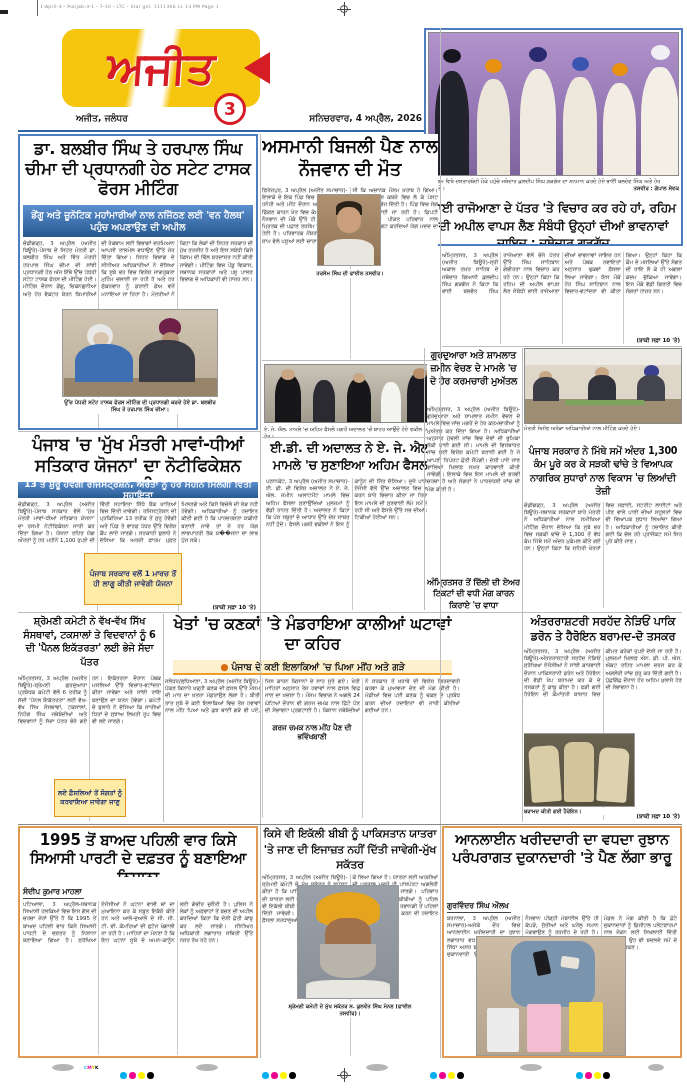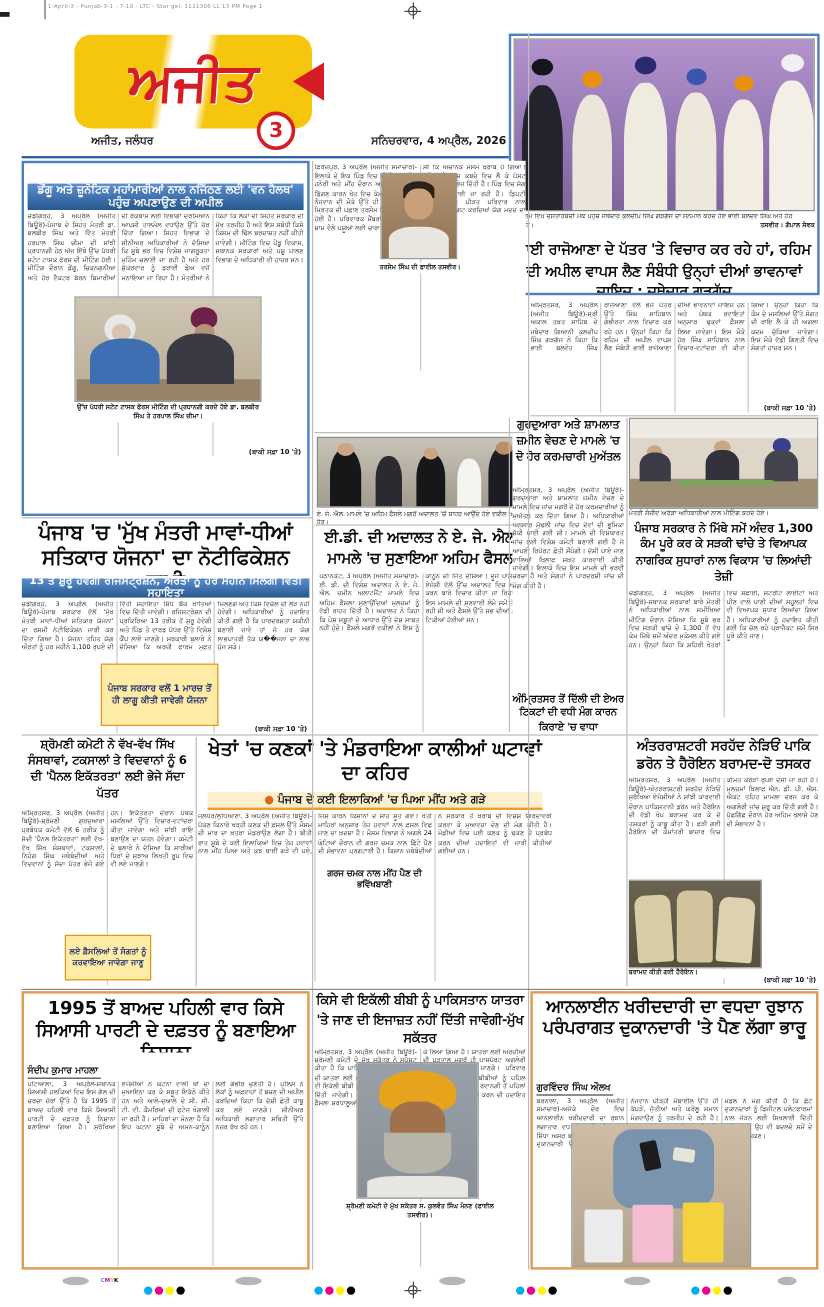--- a/index.html
+++ b/index.html
@@ -86,38 +86,40 @@
   </div>
   <div class="hl" style="font-size:12.2px;line-height:1.45;margin-top:2px">ਭਾਈ ਰਾਜੋਆਣਾ ਦੇ ਪੱਤਰ 'ਤੇ ਵਿਚਾਰ ਕਰ ਰਹੇ ਹਾਂ, ਰਹਿਮ ਦੀ ਅਪੀਲ ਵਾਪਸ ਲੈਣ ਸੰਬੰਧੀ ਉਨ੍ਹਾਂ ਦੀਆਂ ਭਾਵਨਾਵਾਂ ਜਾਇਜ਼ : ਜਥੇਦਾਰ ਗੜਗੱਜ</div>
 </div>
 
 <div class="abs" style="left:442px;top:252px;width:240px;height:92px">
   <div class="body-t cols4">ਅੰਮ੍ਰਿਤਸਰ, 3 ਅਪ੍ਰੈਲ (ਅਜੀਤ ਬਿਊਰੋ)-ਸ੍ਰੀ ਅਕਾਲ ਤਖ਼ਤ ਸਾਹਿਬ ਦੇ ਜਥੇਦਾਰ ਗਿਆਨੀ ਕੁਲਦੀਪ ਸਿੰਘ ਗੜਗੱਜ ਨੇ ਕਿਹਾ ਕਿ ਭਾਈ ਬਲਵੰਤ ਸਿੰਘ ਰਾਜੋਆਣਾ ਵੱਲੋਂ ਭੇਜੇ ਪੱਤਰ ਉੱਤੇ ਸਿੰਘ ਸਾਹਿਬਾਨ ਗੰਭੀਰਤਾ ਨਾਲ ਵਿਚਾਰ ਕਰ ਰਹੇ ਹਨ। ਉਨ੍ਹਾਂ ਕਿਹਾ ਕਿ ਰਹਿਮ ਦੀ ਅਪੀਲ ਵਾਪਸ ਲੈਣ ਸੰਬੰਧੀ ਭਾਈ ਰਾਜੋਆਣਾ ਦੀਆਂ ਭਾਵਨਾਵਾਂ ਜਾਇਜ਼ ਹਨ ਅਤੇ ਪੰਥਕ ਰਵਾਇਤਾਂ ਅਨੁਸਾਰ ਢੁਕਵਾਂ ਫ਼ੈਸਲਾ ਲਿਆ ਜਾਵੇਗਾ। ਇਸ ਮੌਕੇ ਹੋਰ ਸਿੰਘ ਸਾਹਿਬਾਨ ਨਾਲ ਵਿਚਾਰ-ਵਟਾਂਦਰਾ ਵੀ ਕੀਤਾ ਗਿਆ। ਉਨ੍ਹਾਂ ਕਿਹਾ ਕਿ ਕੌਮ ਦੇ ਮਸਲਿਆਂ ਉੱਤੇ ਸੰਗਤ ਦੀ ਰਾਇ ਲੈ ਕੇ ਹੀ ਅਗਲਾ ਕਦਮ ਚੁੱਕਿਆ ਜਾਵੇਗਾ। ਇਸ ਮੌਕੇ ਵੱਡੀ ਗਿਣਤੀ ਵਿਚ ਸੰਗਤਾਂ ਹਾਜ਼ਰ ਸਨ।</div>
   <div class="cont" style="right:0;bottom:0">(ਬਾਕੀ ਸਫ਼ਾ 10 'ਤੇ)</div>
 </div>
 
 <div class="block b-blue" style="left:18px;top:134px;width:240px;height:296px;padding:3px">
-  <div class="subbar" style="height:22px;font-size:9.3px;margin-top:14px">ਡੇਂਗੂ ਅਤੇ ਜ਼ੂਨੋਟਿਕ ਮਹਾਂਮਾਰੀਆਂ ਨਾਲ ਨਜਿੱਠਣ ਲਈ 'ਵਨ ਹੈਲਥ' ਪਹੁੰਚ ਅਪਣਾਉਣ ਦੀ ਅਪੀਲ</div>
+  <div class="hl" style="font-size:16.5px;height:64px;overflow:hidden">ਡਾ. ਬਲਬੀਰ ਸਿੰਘ ਤੇ ਹਰਪਾਲ ਸਿੰਘ ਚੀਮਾ ਦੀ ਪ੍ਰਧਾਨਗੀ ਹੇਠ ਸਟੇਟ ਟਾਸਕ ਫੋਰਸ ਮੀਟਿੰਗ</div>
+  <div class="subbar" style="height:32px;font-size:9.3px;margin-top:2px">ਡੇਂਗੂ ਅਤੇ ਜ਼ੂਨੋਟਿਕ ਮਹਾਂਮਾਰੀਆਂ ਨਾਲ ਨਜਿੱਠਣ ਲਈ 'ਵਨ ਹੈਲਥ' ਪਹੁੰਚ ਅਪਣਾਉਣ ਦੀ ਅਪੀਲ</div>
   <div style="position:relative;height:202px;margin-top:3px">
     <div class="body-t cols3">ਚੰਡੀਗੜ੍ਹ, 3 ਅਪ੍ਰੈਲ (ਅਜੀਤ ਬਿਊਰੋ)-ਪੰਜਾਬ ਦੇ ਸਿਹਤ ਮੰਤਰੀ ਡਾ. ਬਲਬੀਰ ਸਿੰਘ ਅਤੇ ਵਿੱਤ ਮੰਤਰੀ ਹਰਪਾਲ ਸਿੰਘ ਚੀਮਾ ਦੀ ਸਾਂਝੀ ਪ੍ਰਧਾਨਗੀ ਹੇਠ ਅੱਜ ਇੱਥੇ ਉੱਚ ਪੱਧਰੀ ਸਟੇਟ ਟਾਸਕ ਫੋਰਸ ਦੀ ਮੀਟਿੰਗ ਹੋਈ। ਮੀਟਿੰਗ ਦੌਰਾਨ ਡੇਂਗੂ, ਚਿਕਨਗੁਨੀਆ ਅਤੇ ਹੋਰ ਵੈਕਟਰ ਬੋਰਨ ਬਿਮਾਰੀਆਂ ਦੀ ਰੋਕਥਾਮ ਲਈ ਵਿਭਾਗਾਂ ਦਰਮਿਆਨ ਆਪਸੀ ਤਾਲਮੇਲ ਵਧਾਉਣ ਉੱਤੇ ਜ਼ੋਰ ਦਿੱਤਾ ਗਿਆ। ਸਿਹਤ ਵਿਭਾਗ ਦੇ ਸੀਨੀਅਰ ਅਧਿਕਾਰੀਆਂ ਨੇ ਦੱਸਿਆ ਕਿ ਸੂਬੇ ਭਰ ਵਿਚ ਵਿਸ਼ੇਸ਼ ਜਾਗਰੂਕਤਾ ਮੁਹਿੰਮ ਚਲਾਈ ਜਾ ਰਹੀ ਹੈ ਅਤੇ ਹਰ ਸ਼ੁੱਕਰਵਾਰ ਨੂੰ ਡਰਾਈ ਡੇਅ ਵਜੋਂ ਮਨਾਇਆ ਜਾ ਰਿਹਾ ਹੈ। ਮੰਤਰੀਆਂ ਨੇ ਕਿਹਾ ਕਿ ਲੋਕਾਂ ਦੀ ਸਿਹਤ ਸਰਕਾਰ ਦੀ ਮੁੱਖ ਤਰਜੀਹ ਹੈ ਅਤੇ ਇਸ ਸਬੰਧੀ ਕਿਸੇ ਕਿਸਮ ਦੀ ਢਿੱਲ ਬਰਦਾਸ਼ਤ ਨਹੀਂ ਕੀਤੀ ਜਾਵੇਗੀ। ਮੀਟਿੰਗ ਵਿਚ ਪੇਂਡੂ ਵਿਕਾਸ, ਸਥਾਨਕ ਸਰਕਾਰਾਂ ਅਤੇ ਪਸ਼ੂ ਪਾਲਣ ਵਿਭਾਗ ਦੇ ਅਧਿਕਾਰੀ ਵੀ ਹਾਜ਼ਰ ਸਨ।</div>
     <div class="photo inset" style="left:40px;top:70px;width:154px;height:86px;background:linear-gradient(180deg,#cfc5b2,#b9ac96)">
       <div style="position:absolute;bottom:0;width:100%;height:18px;background:#97836a"></div>
       <div style="position:absolute;left:24px;top:14px;width:26px;height:24px;border-radius:50%;background:#e8e8e8"></div>
       <div style="position:absolute;left:30px;top:22px;width:16px;height:14px;border-radius:50%;background:#d8c4ae"></div>
       <div class="psn" style="left:12px;bottom:14px;width:58px;height:38px;background:#3f6fb3"></div>
       <div style="position:absolute;right:36px;top:8px;width:22px;height:18px;border-radius:50% 50% 40% 40%;background:#6e2048"></div>
       <div style="position:absolute;right:38px;top:22px;width:17px;height:14px;border-radius:50%;background:#b89274"></div>
       <div class="psn" style="right:22px;bottom:14px;width:56px;height:42px;background:#3a3a44"></div>
     </div>
     <div class="cap cap-b" style="position:absolute;left:36px;top:158px;width:162px;background:#fff;text-align:center;padding:1px">ਉੱਚ ਪੱਧਰੀ ਸਟੇਟ ਟਾਸਕ ਫੋਰਸ ਮੀਟਿੰਗ ਦੀ ਪ੍ਰਧਾਨਗੀ ਕਰਦੇ ਹੋਏ ਡਾ. ਬਲਬੀਰ ਸਿੰਘ ਤੇ ਹਰਪਾਲ ਸਿੰਘ ਚੀਮਾ।</div>
     <div class="cont" style="right:0;bottom:0">(ਬਾਕੀ ਸਫ਼ਾ 10 'ਤੇ)</div>
   </div>
 </div>
 
 <div class="block" style="left:262px;top:134px;width:176px;height:226px">
+  <div class="hl" style="font-size:18px;line-height:1.3;height:50px;overflow:hidden">ਅਸਮਾਨੀ ਬਿਜਲੀ ਪੈਣ ਨਾਲ ਨੌਜਵਾਨ ਦੀ ਮੌਤ</div>
   <div style="position:relative;height:172px;margin-top:3px">
     <div class="body-t cols2">ਫ਼ਿਰੋਜ਼ਪੁਰ, 3 ਅਪ੍ਰੈਲ (ਅਜੀਤ ਸਮਾਚਾਰ)-ਇਲਾਕੇ ਦੇ ਇਕ ਪਿੰਡ ਵਿਚ ਬੀਤੀ ਸ਼ਾਮ ਤੇਜ਼ ਹਨੇਰੀ ਅਤੇ ਮੀਂਹ ਦੌਰਾਨ ਅਸਮਾਨੀ ਬਿਜਲੀ ਡਿੱਗਣ ਕਾਰਨ ਖੇਤ ਵਿਚ ਕੰਮ ਕਰ ਰਹੇ ਇਕ ਨੌਜਵਾਨ ਦੀ ਮੌਕੇ ਉੱਤੇ ਹੀ ਮੌਤ ਹੋ ਗਈ। ਮ੍ਰਿਤਕ ਦੀ ਪਛਾਣ ਤਰਸੇਮ ਸਿੰਘ (22) ਵਜੋਂ ਹੋਈ ਹੈ। ਪਰਿਵਾਰਕ ਮੈਂਬਰਾਂ ਅਨੁਸਾਰ ਉਹ ਸ਼ਾਮ ਵੇਲੇ ਪਸ਼ੂਆਂ ਲਈ ਚਾਰਾ ਲੈਣ ਖੇਤ ਗਿਆ ਸੀ ਕਿ ਅਚਾਨਕ ਮੌਸਮ ਖ਼ਰਾਬ ਹੋ ਗਿਆ। ਪੁਲਿਸ ਨੇ ਲਾਸ਼ ਕਬਜ਼ੇ ਵਿਚ ਲੈ ਕੇ ਪੋਸਟ ਮਾਰਟਮ ਲਈ ਭੇਜ ਦਿੱਤੀ ਹੈ। ਪਿੰਡ ਵਿਚ ਸੋਗ ਦੀ ਲਹਿਰ ਪਾਈ ਜਾ ਰਹੀ ਹੈ। ਡਿਪਟੀ ਕਮਿਸ਼ਨਰ ਨੇ ਪੀੜਤ ਪਰਿਵਾਰ ਨਾਲ ਹਮਦਰਦੀ ਪ੍ਰਗਟ ਕਰਦਿਆਂ ਯੋਗ ਮਦਦ ਦਾ ਭਰੋਸਾ ਦਿੱਤਾ।</div>
     <div class="photo inset" style="left:56px;top:8px;width:62px;height:70px;background:linear-gradient(180deg,#b09272,#8f7354)">
       <div style="position:absolute;left:18px;top:6px;width:26px;height:14px;border-radius:50% 50% 0 0;background:#2a2118"></div>
       <div style="position:absolute;left:19px;top:12px;width:24px;height:26px;border-radius:45%;background:#caa07c"></div>
       <div style="position:absolute;bottom:0;left:6px;width:50px;height:26px;border-radius:40% 40% 0 0;background:#e9e5df"></div>
     </div>
     <div class="cap cap-b" style="position:absolute;left:46px;top:82px;width:84px;background:#fff;text-align:center;padding:1px">ਤਰਸੇਮ ਸਿੰਘ ਦੀ ਫਾਈਲ ਤਸਵੀਰ।</div>
   </div>
 </div>
@@ -165,21 +167,21 @@
     <div style="position:absolute;bottom:0;width:100%;height:24px;background:#9d8e74"></div>
     <div style="position:absolute;left:14px;top:22px;width:13px;height:11px;border-radius:50%;background:#c9a684"></div>
     <div class="psn" style="left:8px;bottom:22px;width:26px;height:24px;background:#3c3c46"></div>
     <div style="position:absolute;left:70px;top:18px;width:14px;height:12px;border-radius:50%;background:#c9a684"></div>
     <div class="psn" style="left:63px;bottom:22px;width:28px;height:26px;background:#32323c"></div>
     <div style="position:absolute;right:22px;top:16px;width:15px;height:12px;border-radius:50% 50% 40% 40%;background:#3a3f8f"></div>
     <div class="psn" style="right:16px;bottom:22px;width:28px;height:26px;background:#44444e"></div>
     <div style="position:absolute;left:40px;bottom:18px;width:80px;height:5px;background:#7ea35c;border-radius:2px"></div>
   </div>
   <div class="cap" style="margin-top:1px">ਮੰਤਰੀ ਸੰਜੀਵ ਅਰੋੜਾ ਅਧਿਕਾਰੀਆਂ ਨਾਲ ਮੀਟਿੰਗ ਕਰਦੇ ਹੋਏ।</div>
-  <div class="hl" style="font-size:9.6px;line-height:1.4;height:56px;overflow:hidden;margin-top:2px">ਪੰਜਾਬ ਸਰਕਾਰ ਨੇ ਮਿੱਥੇ ਸਮੇਂ ਅੰਦਰ 1,300 ਕੰਮ ਪੂਰੇ ਕਰ ਕੇ ਸੜਕੀ ਢਾਂਚੇ ਤੇ ਵਿਆਪਕ ਨਾਗਰਿਕ ਸੁਧਾਰਾਂ ਨਾਲ ਵਿਕਾਸ 'ਚ ਲਿਆਂਦੀ ਤੇਜ਼ੀ</div>
+  <div class="hl" style="font-size:9.6px;line-height:1.4;height:56px;overflow:hidden;margin-top:12px">ਪੰਜਾਬ ਸਰਕਾਰ ਨੇ ਮਿੱਥੇ ਸਮੇਂ ਅੰਦਰ 1,300 ਕੰਮ ਪੂਰੇ ਕਰ ਕੇ ਸੜਕੀ ਢਾਂਚੇ ਤੇ ਵਿਆਪਕ ਨਾਗਰਿਕ ਸੁਧਾਰਾਂ ਨਾਲ ਵਿਕਾਸ 'ਚ ਲਿਆਂਦੀ ਤੇਜ਼ੀ</div>
   <div style="height:106px;margin-top:2px;overflow:hidden">
     <div class="body-t cols2">ਚੰਡੀਗੜ੍ਹ, 3 ਅਪ੍ਰੈਲ (ਅਜੀਤ ਬਿਊਰੋ)-ਸਥਾਨਕ ਸਰਕਾਰਾਂ ਬਾਰੇ ਮੰਤਰੀ ਨੇ ਅਧਿਕਾਰੀਆਂ ਨਾਲ ਸਮੀਖਿਆ ਮੀਟਿੰਗ ਦੌਰਾਨ ਦੱਸਿਆ ਕਿ ਸੂਬੇ ਭਰ ਵਿਚ ਸੜਕੀ ਢਾਂਚੇ ਦੇ 1,300 ਤੋਂ ਵੱਧ ਕੰਮ ਮਿੱਥੇ ਸਮੇਂ ਅੰਦਰ ਮੁਕੰਮਲ ਕੀਤੇ ਗਏ ਹਨ। ਉਨ੍ਹਾਂ ਕਿਹਾ ਕਿ ਸ਼ਹਿਰੀ ਖੇਤਰਾਂ ਵਿਚ ਸਫ਼ਾਈ, ਸਟਰੀਟ ਲਾਈਟਾਂ ਅਤੇ ਪੀਣ ਵਾਲੇ ਪਾਣੀ ਦੀਆਂ ਸਹੂਲਤਾਂ ਵਿਚ ਵੀ ਵਿਆਪਕ ਸੁਧਾਰ ਲਿਆਂਦਾ ਗਿਆ ਹੈ। ਅਧਿਕਾਰੀਆਂ ਨੂੰ ਹਦਾਇਤ ਕੀਤੀ ਗਈ ਕਿ ਚੱਲ ਰਹੇ ਪ੍ਰਾਜੈਕਟ ਸਮੇਂ ਸਿਰ ਪੂਰੇ ਕੀਤੇ ਜਾਣ।</div>
   </div>
 </div>
 
 <div class="block" style="left:18px;top:614px;width:143px;height:208px">
   <div class="hl" style="font-size:9.8px;line-height:1.4;height:58px;overflow:hidden">ਸ਼੍ਰੋਮਣੀ ਕਮੇਟੀ ਨੇ ਵੱਖ-ਵੱਖ ਸਿੱਖ ਸੰਸਥਾਵਾਂ, ਟਕਸਾਲਾਂ ਤੇ ਵਿਦਵਾਨਾਂ ਨੂੰ 6 ਦੀ 'ਪੈਨਲ ਇਕੱਤਰਤਾ' ਲਈ ਭੇਜੇ ਸੱਦਾ ਪੱਤਰ</div>
   <div style="position:relative;height:146px;margin-top:3px">
     <div class="body-t cols2">ਅੰਮ੍ਰਿਤਸਰ, 3 ਅਪ੍ਰੈਲ (ਅਜੀਤ ਬਿਊਰੋ)-ਸ਼੍ਰੋਮਣੀ ਗੁਰਦੁਆਰਾ ਪ੍ਰਬੰਧਕ ਕਮੇਟੀ ਵੱਲੋਂ 6 ਤਰੀਕ ਨੂੰ ਸੱਦੀ 'ਪੈਨਲ ਇਕੱਤਰਤਾ' ਲਈ ਵੱਖ-ਵੱਖ ਸਿੱਖ ਸੰਸਥਾਵਾਂ, ਟਕਸਾਲਾਂ, ਨਿਹੰਗ ਸਿੰਘ ਜਥੇਬੰਦੀਆਂ ਅਤੇ ਵਿਦਵਾਨਾਂ ਨੂੰ ਸੱਦਾ ਪੱਤਰ ਭੇਜੇ ਗਏ ਹਨ। ਇਕੱਤਰਤਾ ਦੌਰਾਨ ਪੰਥਕ ਮਸਲਿਆਂ ਉੱਤੇ ਵਿਚਾਰ-ਵਟਾਂਦਰਾ ਕੀਤਾ ਜਾਵੇਗਾ ਅਤੇ ਸਾਂਝੀ ਰਾਇ ਬਣਾਉਣ ਦਾ ਯਤਨ ਹੋਵੇਗਾ। ਕਮੇਟੀ ਦੇ ਬੁਲਾਰੇ ਨੇ ਦੱਸਿਆ ਕਿ ਸਾਰੀਆਂ ਧਿਰਾਂ ਦੇ ਸੁਝਾਅ ਲਿਖਤੀ ਰੂਪ ਵਿਚ ਵੀ ਲਏ ਜਾਣਗੇ।</div>
     <div class="ybox" style="position:absolute;left:36px;top:104px;width:72px;height:38px;font-size:6.6px">ਲਏ ਫ਼ੈਸਲਿਆਂ ਤੋਂ ਸੰਗਤਾਂ ਨੂੰ ਕਰਵਾਇਆ ਜਾਵੇਗਾ ਜਾਣੂ</div>

